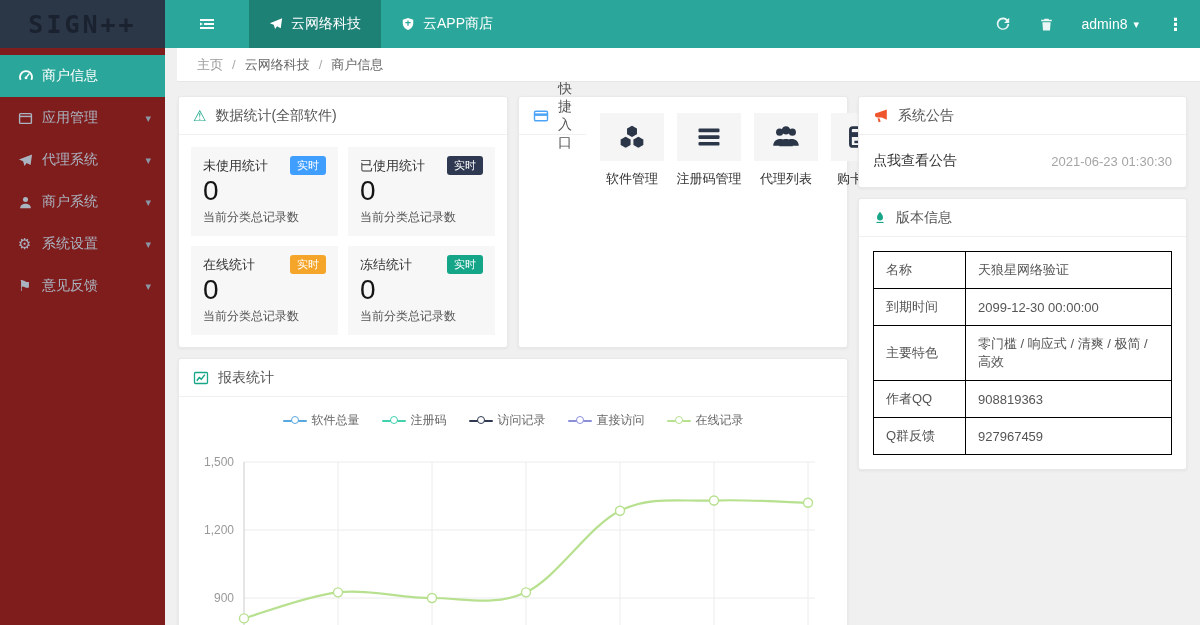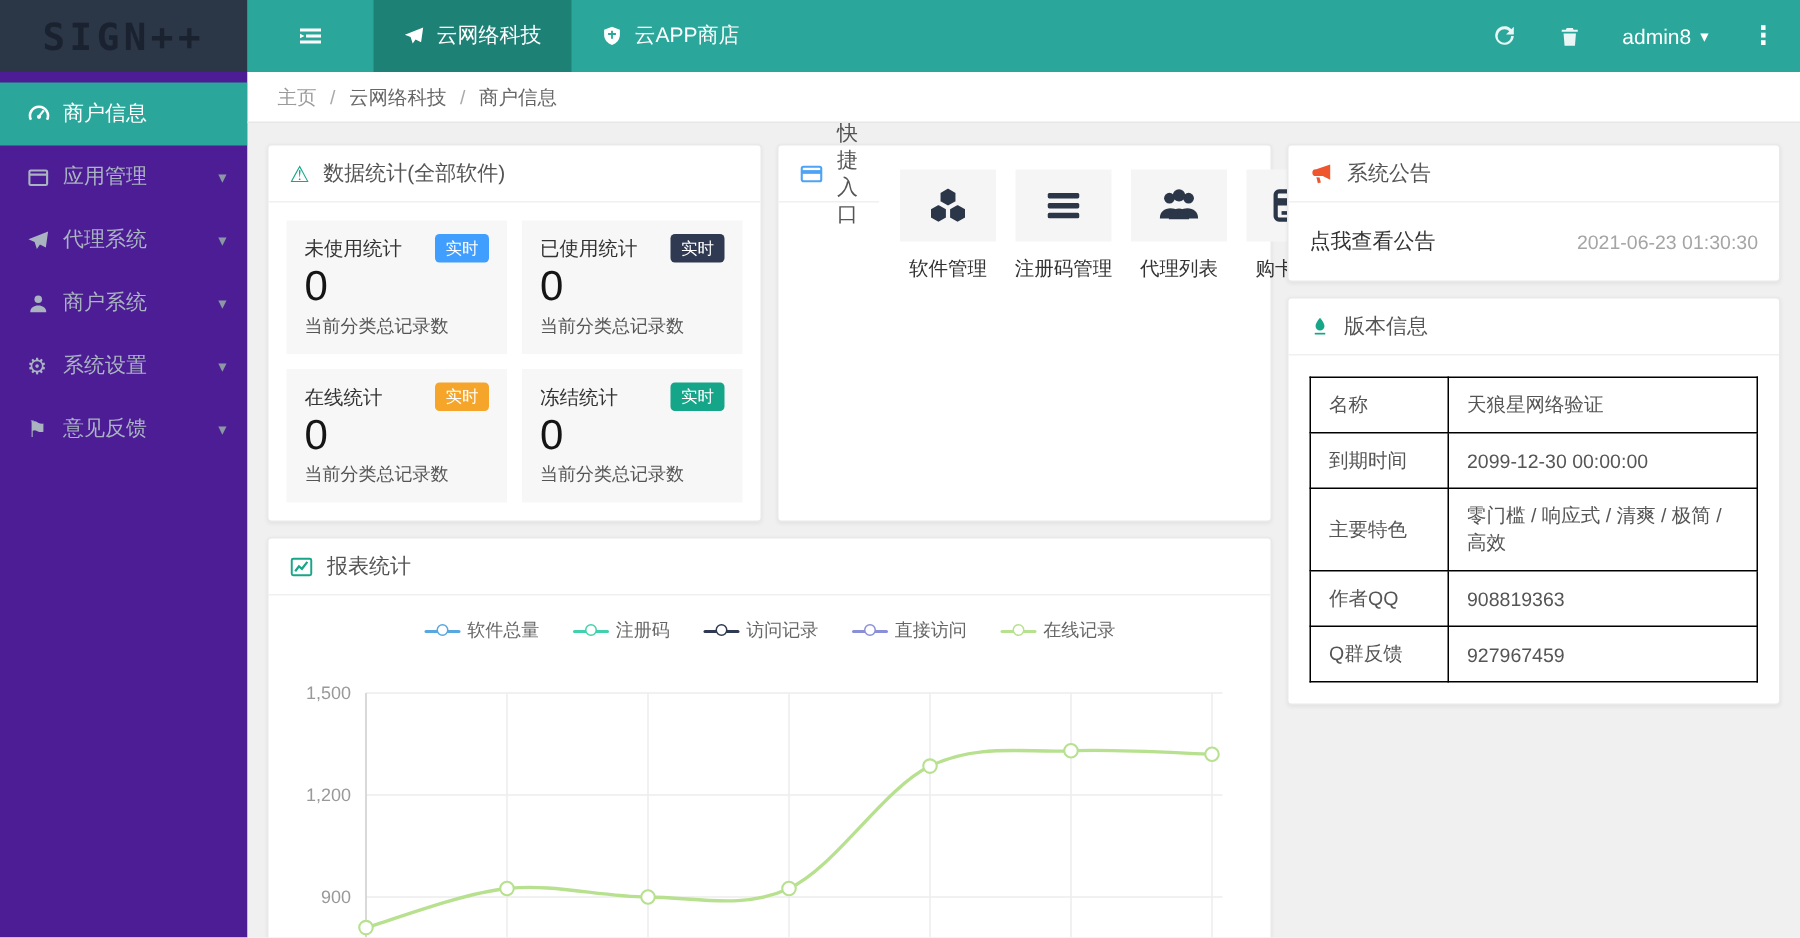--- a/index.html
+++ b/index.html
@@ -1,20 +1,20 @@
 <!DOCTYPE html>
 <html><head>
 <meta charset="utf-8">
 <style>
   * { box-sizing: border-box; margin: 0; padding: 0; }
   html,body { width:1200px; height:625px; overflow:hidden; }
   body { display:flex; font-family:"Liberation Sans","DejaVu Sans",sans-serif; background:#f0f0f0; }
 
   
-  .sidebar { width:165px; flex:none; background:#4c1d95; display:flex; flex-direction:column; }
+  .sidebar { width:165px; flex:none; background:#7f1d1d; display:flex; flex-direction:column; }
   .logo { height:48px; flex:none; background:#2b3647; color:#1a2230; display:flex; align-items:center; justify-content:center;
           font-family:"DejaVu Sans Mono",monospace; font-size:25px; font-weight:bold; letter-spacing:3px; }
   .side-nav { padding-top:7px; }
   .side-item { height:42px; display:flex; align-items:center; padding:0 14px 0 18px; font-size:14px;
                color:#aab4c0; cursor:pointer; }
   .side-item .s-icon { width:24px; flex:none; display:flex; align-items:center; font-size:15px; }
   .side-item .caret { margin-left:auto; font-size:11px; color:#8b97a5; }
   .side-item.active { background:#2aa79a; color:#fff; }
 
   
@@ -22,21 +22,21 @@
   .topbar { height:48px; flex:none; background:#2aa79a; display:flex; align-items:stretch; color:#fff; }
   .menu-btn { width:84px; display:flex; align-items:center; justify-content:center; cursor:pointer; }
   .top-tab { display:flex; align-items:center; gap:8px; padding:0 20px; font-size:14px; cursor:pointer; }
   .top-tab.active { background:#1e8176; }
   .top-right { margin-left:auto; display:flex; align-items:center; gap:28px; padding-right:16px; font-size:14px; }
   .top-right .tr-icon { cursor:pointer; opacity:.9; display:flex; align-items:center; }
   .user-chip { display:flex; align-items:center; gap:6px; cursor:pointer; }
   .kebab { font-size:17px; font-weight:bold; cursor:pointer; }
 
   .breadcrumb { height:34px; flex:none; background:#fff; border-bottom:1px solid #e7e7e7;
-                display:flex; align-items:center; gap:9px; padding:0 20px; font-size:13px; }
+                display:flex; align-items:center; gap:9px; padding:0 20px; font-size:13px;margin-left:12px; }
   .crumb { color:#666; cursor:pointer; }
   .crumb.first { color:#9a9a9a; }
   .crumb-sep { color:#aaa; }
 
   .content { flex:1; background:#f0f0f0; padding:14px 13px 0; display:flex; gap:10px; align-items:flex-start; overflow:hidden; }
   .col-left { width:670px; flex:none; display:flex; flex-direction:column; gap:10px; }
   .col-right { width:329px; flex:none; display:flex; flex-direction:column; gap:10px; }
   .row2 { display:flex; gap:10px; align-items:stretch; }
 
   .card { background:#fff; border:1px solid #e9e9e9; border-radius:3px; box-shadow:0 1px 3px rgba(0,0,0,.06); }

